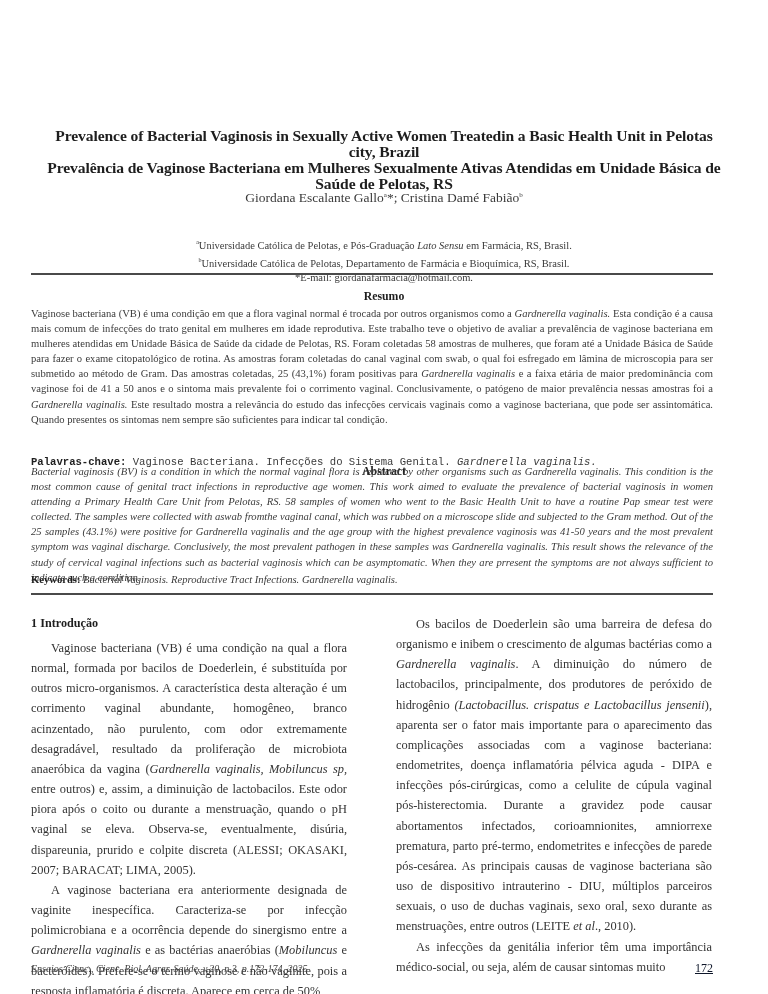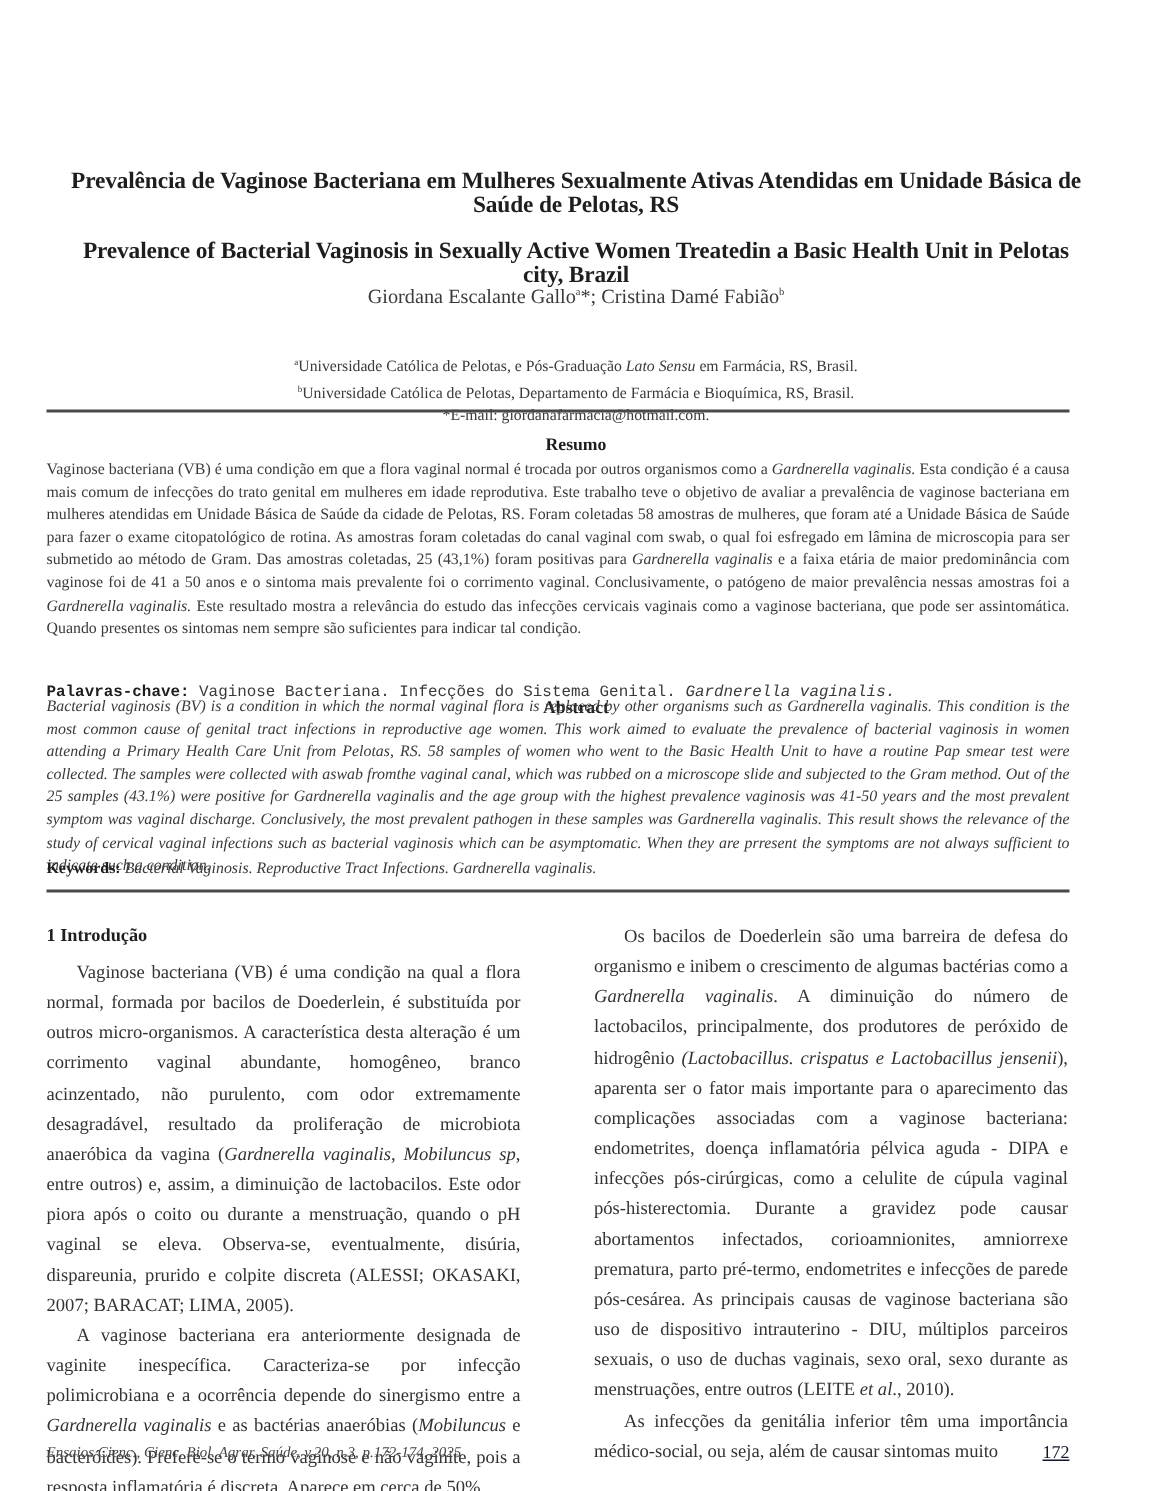--- a/index.html
+++ b/index.html
@@ -34,22 +34,22 @@
   .col h2 { font-size: 12.2px; font-weight: bold; margin: 0 0 7px 0; line-height: 16px; color: #1e1e1e; }
   .footer-cite { position: absolute; left: 31px; top: 963px; font-size: 10px; font-style: italic; color: #444; }
   .page-num { position: absolute; left: 680px; top: 961px; width: 33px; text-align: right; font-size: 12px; color: #0f172a; text-decoration: underline; }
 </style>
 </head>
 <body>
 
 <div class="page">
 
   <div class="titles">
+    <p class="title en">Prevalence of Bacterial Vaginosis in Sexually Active Women Treatedin a Basic Health Unit in Pelotas city, Brazil</p>
     <p class="title pt">Prevalência de Vaginose Bacteriana em Mulheres Sexualmente Ativas Atendidas em Unidade Básica de Saúde de Pelotas, RS</p>
-    <p class="title en">Prevalence of Bacterial Vaginosis in Sexually Active Women Treatedin a Basic Health Unit in Pelotas city, Brazil</p>
   </div>
 
   <div class="authors">
     <span>Giordana Escalante Gallo</span><sup>a</sup><span>*</span><span>; </span><span>Cristina Damé Fabião</span><sup>b</sup>
   </div>
 
   <div class="affil">
     <div><sup>a</sup><span>Universidade Católica de Pelotas, e Pós-Graduação </span><i>Lato Sensu</i><span> em Farmácia, RS, Brasil.</span></div>
     <div><sup>b</sup><span>Universidade Católica de Pelotas, Departamento de Farmácia e Bioquímica, RS, Brasil.</span></div>
     <div>*E-mail: giordanafarmacia@hotmail.com.</div>

